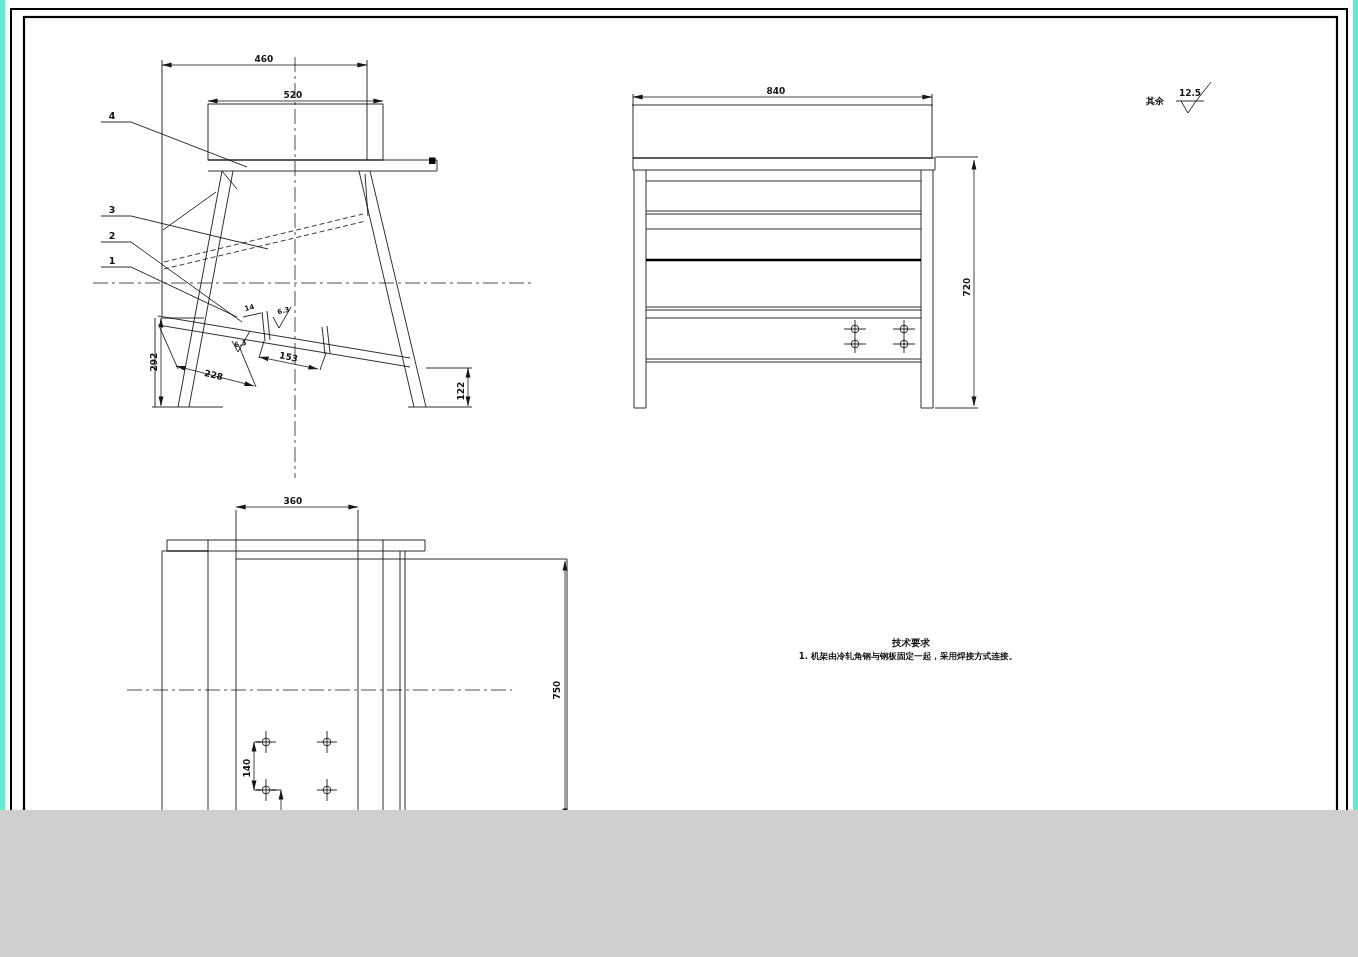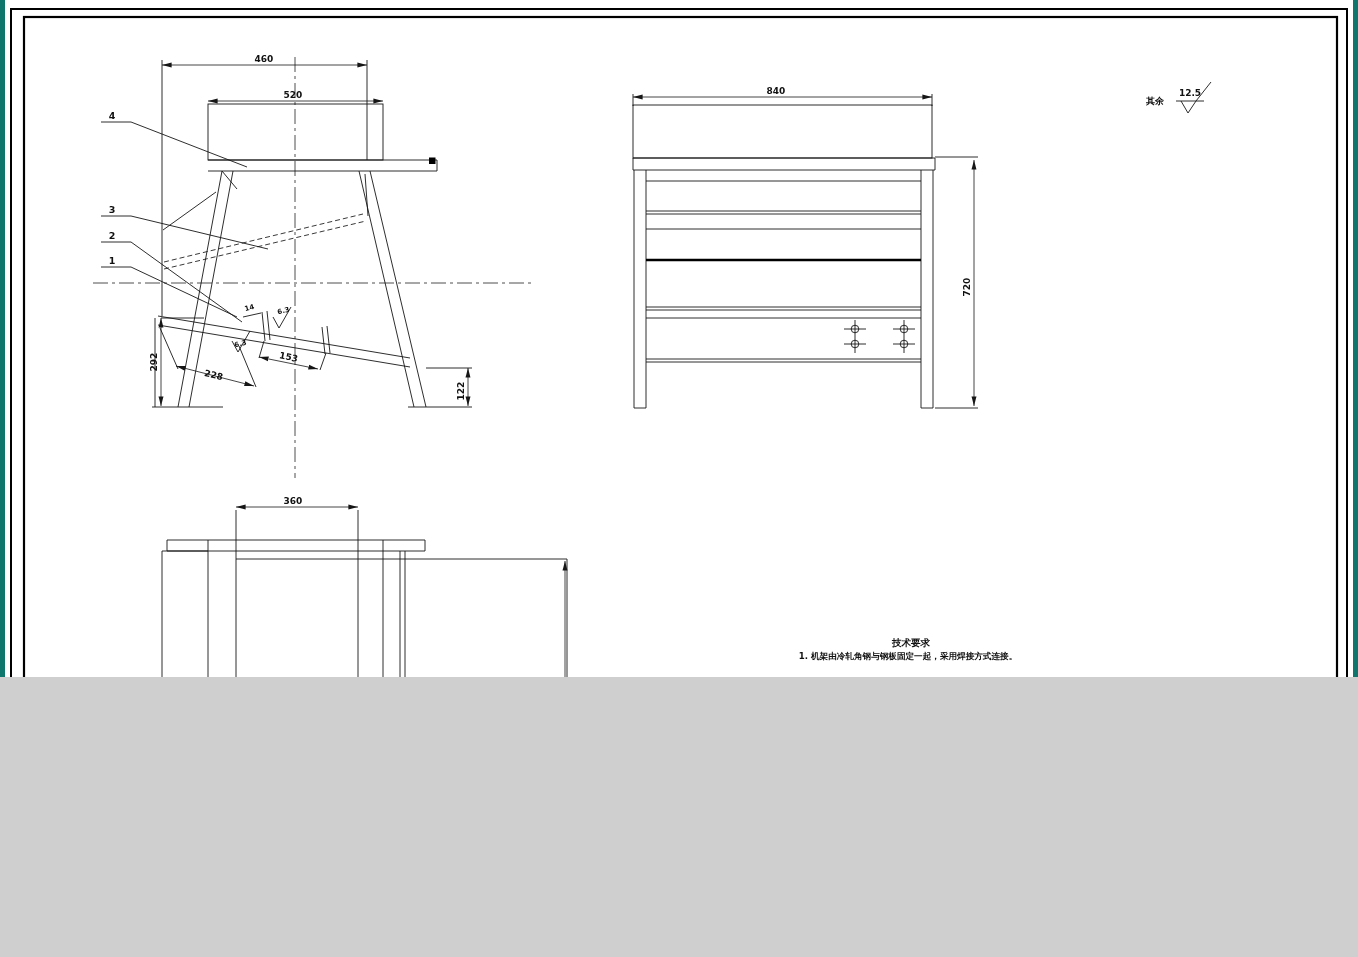--- a/index.html
+++ b/index.html
@@ -1,16 +1,16 @@
 <!DOCTYPE html>
 <html><head>
 <meta charset="utf-8">
 <style>
   html,body{margin:0;padding:0;background:#cfcfcf;font-family:"DejaVu Sans","Liberation Sans",sans-serif;}
-  .page{position:relative;width:1358px;height:677px;background:#0f766e;overflow:hidden;}
+  .page{position:relative;width:1358px;height:810px;background:#5eead4;overflow:hidden;}
   svg{position:absolute;left:0;top:0;}
   svg text{fill:#111;font-family:"DejaVu Sans","Liberation Sans",sans-serif;}
   .ln{stroke:#161616;stroke-width:0.9;fill:none;}
   .thk{stroke:#000;stroke-width:2.4;fill:none;}
   .brd{stroke:#000;fill:none;}
   .dim{stroke:#161616;stroke-width:0.8;fill:none;}
   .dtx{font-size:9px;font-weight:bold;}
   .btx{font-size:9.5px;font-weight:bold;}
   .stx{font-size:7px;font-weight:bold;}
   .cl{stroke:#222;stroke-width:0.8;fill:none;stroke-dasharray:15,4,3,4;}

